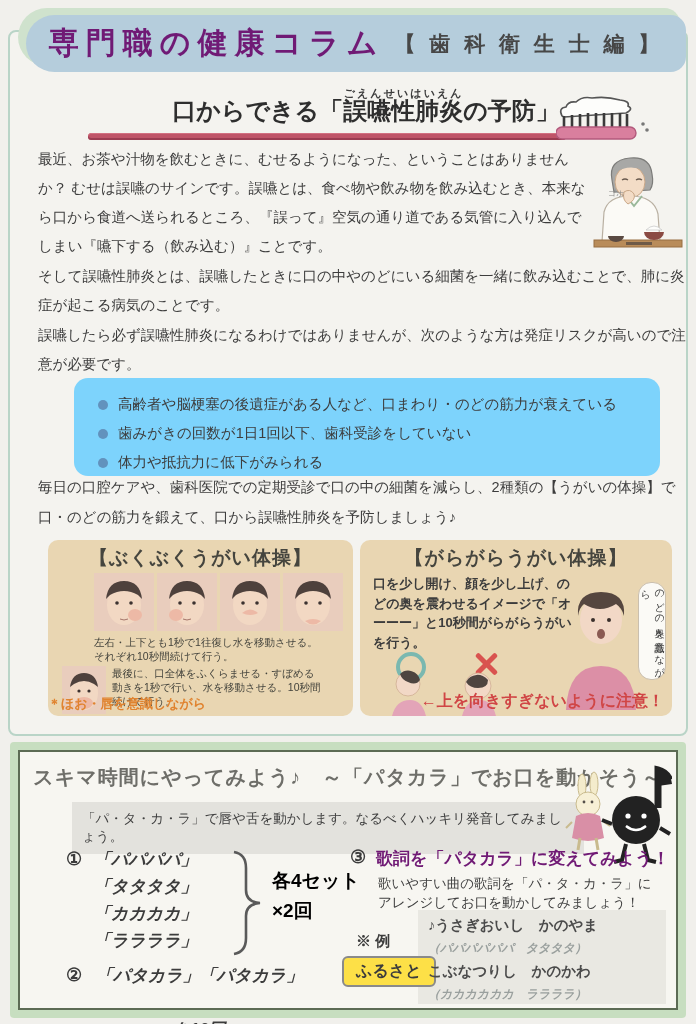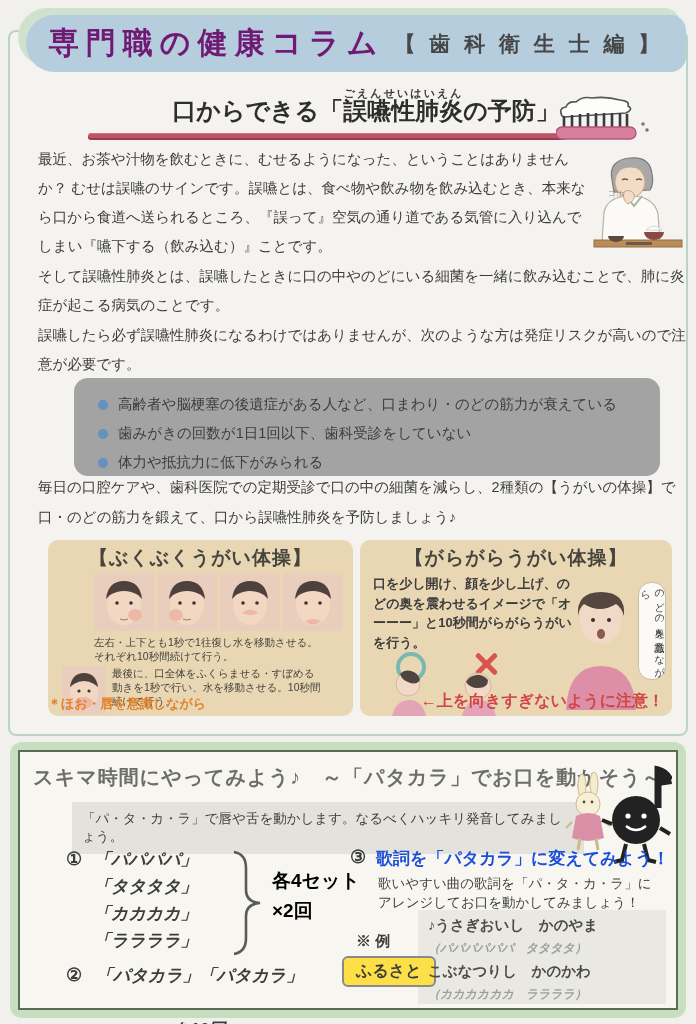--- a/index.html
+++ b/index.html
@@ -24,21 +24,21 @@
              box-shadow:inset 0 -2px 0 #9a3c51, inset 0 1px 0 #d27081;}
 
   
   .para{font-size:14.5px;line-height:29px;color:#3d3d3d;}
   .p1{left:38px;top:145px;width:548px;}
   .p2{left:38px;top:262px;width:652px;}
   .p3{left:38px;top:321px;width:652px;}
   .p4{left:38px;top:472px;width:652px;line-height:30px;}
 
   
-  .bullet-box{left:74px;top:378px;width:586px;height:88px;background:#a3a3a3;border-radius:14px;padding:10px 0 0 0;}
+  .bullet-box{left:74px;top:378px;width:586px;height:88px;background:#7dd3fc;border-radius:14px;padding:10px 0 0 0;}
   .bullet-item{position:relative;margin:4px 0 0 24px;padding-left:20px;font-size:14.5px;line-height:25px;color:#3d3d3d;}
   .bullet-item::before{content:"";position:absolute;left:0;top:8px;width:10px;height:10px;border-radius:50%;background:#6292bd;}
 
   
   .ex-box{top:540px;height:176px;background:#e9d6b2;border-radius:10px;}
   .ex-left{left:48px;width:305px;}
   .ex-right{left:360px;width:312px;}
   .ex-title{position:absolute;left:0;top:5px;width:100%;text-align:center;font-size:19px;font-weight:bold;color:#45453e;letter-spacing:1px;}
   .faces-row{position:absolute;left:46px;top:33px;display:flex;gap:3px;}
   .caption1{position:absolute;left:46px;top:95px;font-size:10.5px;line-height:14px;color:#43433c;}
@@ -50,29 +50,29 @@
   .ng-mark{position:absolute;left:112px;top:110px;width:28px;height:28px;}
   .ng-mark::before,.ng-mark::after{content:"";position:absolute;left:12px;top:0;width:5px;height:28px;background:#d9534f;border-radius:2px;}
   .ng-mark::before{transform:rotate(45deg);}
   .ng-mark::after{transform:rotate(-45deg);}
   .bubble{position:absolute;right:6px;top:42px;width:26px;height:96px;background:#fbfaf6;border:1px solid #cabfae;border-radius:13px;
           display:flex;align-items:center;justify-content:center;}
   .bubble span{writing-mode:vertical-rl;font-size:10px;letter-spacing:1px;color:#3c3c3c;}
   .warning{position:absolute;right:8px;bottom:4px;font-size:16px;font-weight:bold;color:#d04545;}
 
   
-  .bottom-outer{left:10px;top:742px;width:676px;height:276px;background:#c7dec0;border-radius:12px;padding:0;}
+  .bottom-outer{left:10px;top:742px;width:676px;height:276px;background:#c7dec0;border-radius:4px;padding:0;}
   .bottom-inner{position:absolute;left:8px;top:8px;width:656px;height:256px;background:#f7f6f1;border:2px solid #5c6b54;}
   .pk-head{position:absolute;left:0;top:12px;width:100%;text-align:center;font-size:20px;font-weight:bold;color:#6e6e69;letter-spacing:1px;}
   .pk-intro{position:absolute;left:52px;top:50px;width:492px;background:#e3e2dd;padding:8px 10px;font-size:13.5px;color:#46464
   6;}
   .circ-num{font-size:18px;font-weight:bold;color:#3c3c3c;}
   .pk-item{font-size:17px;font-weight:bold;font-style:italic;color:#3c3c3c;}
   .pk-label{font-size:19px;font-weight:bold;color:#000000;}
-  .pk3-title{font-size:17px;font-weight:bold;color:#1d4ed8;}
+  .pk3-title{font-size:17px;font-weight:bold;color:#701a75;}
   .pk3-desc{font-size:13.5px;color:#3f3f3f;line-height:19px;}
   .ex-gray{position:absolute;left:398px;top:158px;width:248px;height:94px;background:#e9e8e2;}
   .lyric{font-size:14.5px;font-weight:bold;color:#4a4a4a;}
   .kana{font-size:12px;font-style:italic;color:#9aa09e;font-weight:bold;}
   .song-box{position:absolute;left:322px;top:204px;background:#fde047;border:2px solid #8a8a8a;border-radius:6px;
             padding:3px 12px;font-size:16px;font-weight:bold;color:#3c3c3c;}
   .rei{position:absolute;left:336px;top:180px;font-size:15px;font-weight:bold;color:#3c3c3c;}
 </style>
 </head>
 <body>

